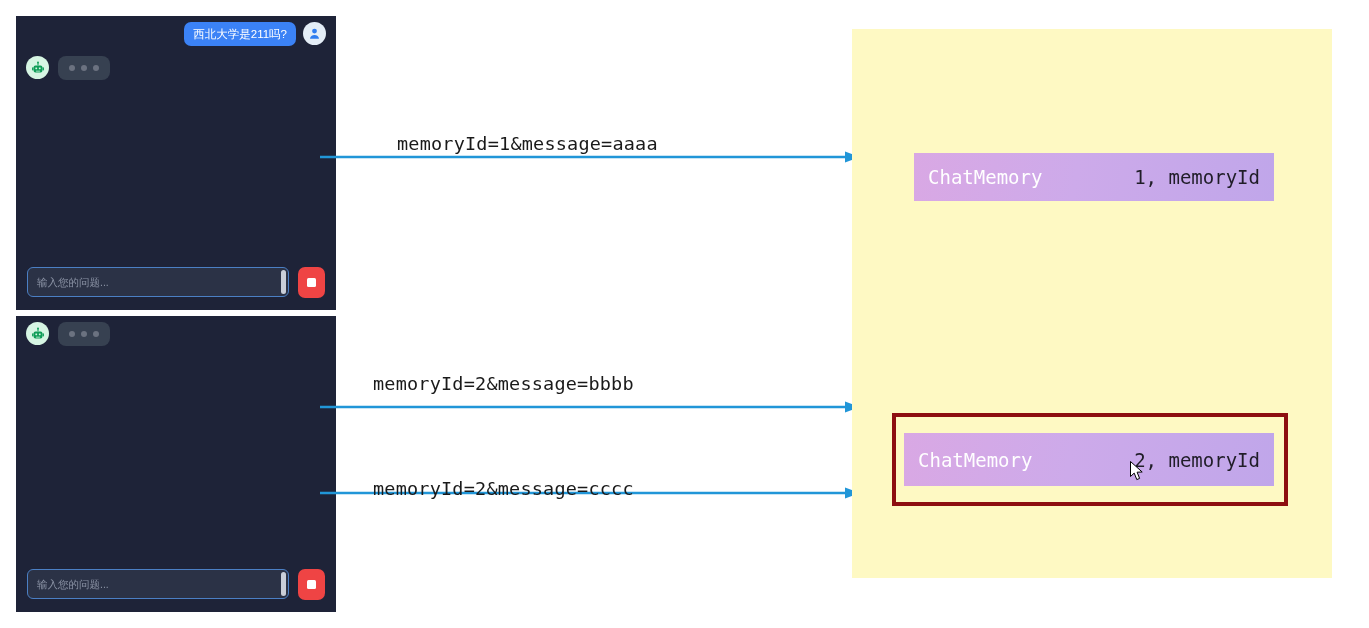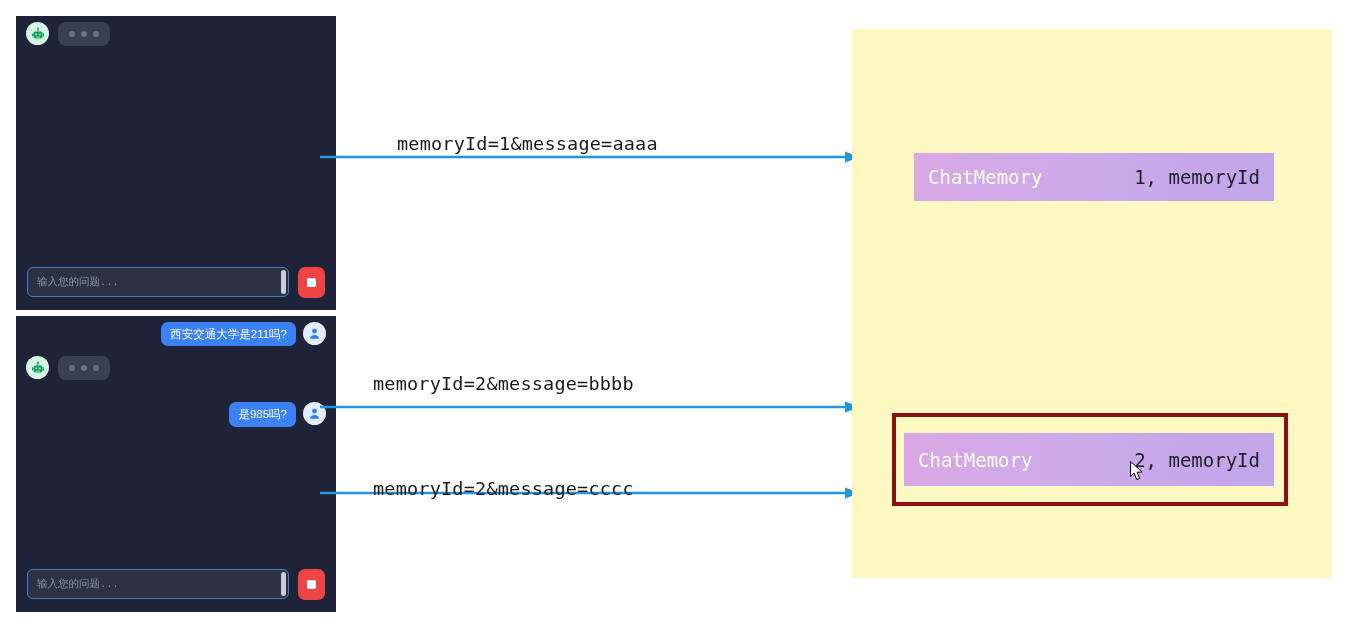--- a/index.html
+++ b/index.html
@@ -95,21 +95,21 @@
   .chat-input {
     flex: 1 1 auto;
     height: 30px;
     background: #2b3246;
     border: 1px solid #4b7fc4;
     border-radius: 6px;
     color: #8b93a5;
     font-size: 10.5px;
     padding: 0 9px;
     box-sizing: border-box;
-    font-family: Liberation Mono, monospace;
+    font-family: Liberation Sans, sans-serif;
     outline: none;
     position: relative;
   }
   .chat-input::placeholder { color: #8b93a5; }
   .input-wrap { flex: 1 1 auto; position: relative; display:flex; }
   .input-scroll {
     position: absolute;
     right: 3px; top: 3px; bottom: 3px;
     width: 5px;
     border-radius: 3px;
@@ -191,20 +191,29 @@
     height: 20px;
     pointer-events: none;
   }
 </style>
 </head>
 <body>
 
 <div class="chat-window" id="chat-window-1">
   <div class="chat-messages">
 
+    <div class="msg-row user">
+      <div class="bubble">西北大学是211吗?</div>
+      <div class="avatar user-avatar">
+        <svg width="13" height="13" viewBox="0 0 16 16">
+          <circle cx="8" cy="5" r="3" fill="#2f7cf0"></circle>
+          <path d="M2.5 14.5c0-3 2.6-4.6 5.5-4.6s5.5 1.6 5.5 4.6z" fill="#2f7cf0"></path>
+        </svg>
+      </div>
+    </div>
 
     <div class="msg-row bot">
       <div class="avatar bot-avatar">
         <svg width="14" height="14" viewBox="0 0 16 16">
           <rect x="3" y="5" width="10" height="8" rx="2" fill="#0f9d58"></rect>
           <rect x="5" y="7.3" width="2" height="2" rx="0.5" fill="#d6f5e3"></rect>
           <rect x="9" y="7.3" width="2" height="2" rx="0.5" fill="#d6f5e3"></rect>
           <rect x="5.5" y="11" width="5" height="1" rx="0.5" fill="#d6f5e3"></rect>
           <rect x="7.4" y="2" width="1.2" height="3" fill="#0f9d58"></rect>
           <circle cx="8" cy="1.8" r="1.1" fill="#0f9d58"></circle>
@@ -228,29 +237,20 @@
     </div>
     <button class="stop-button">
       <div class="sq"></div>
     </button>
   </div>
 </div>
 
 <div class="chat-window" id="chat-window-2">
   <div class="chat-messages">
 
-    <div class="msg-row user">
-      <div class="bubble">西安交通大学是211吗?</div>
-      <div class="avatar user-avatar">
-        <svg width="13" height="13" viewBox="0 0 16 16">
-          <circle cx="8" cy="5" r="3" fill="#2f7cf0"></circle>
-          <path d="M2.5 14.5c0-3 2.6-4.6 5.5-4.6s5.5 1.6 5.5 4.6z" fill="#2f7cf0"></path>
-        </svg>
-      </div>
-    </div>
 
     <div class="msg-row bot">
       <div class="avatar bot-avatar">
         <svg width="14" height="14" viewBox="0 0 16 16">
           <rect x="3" y="5" width="10" height="8" rx="2" fill="#0f9d58"></rect>
           <rect x="5" y="7.3" width="2" height="2" rx="0.5" fill="#d6f5e3"></rect>
           <rect x="9" y="7.3" width="2" height="2" rx="0.5" fill="#d6f5e3"></rect>
           <rect x="5.5" y="11" width="5" height="1" rx="0.5" fill="#d6f5e3"></rect>
           <rect x="7.4" y="2" width="1.2" height="3" fill="#0f9d58"></rect>
           <circle cx="8" cy="1.8" r="1.1" fill="#0f9d58"></circle>
@@ -258,29 +258,20 @@
           <rect x="13.1" y="7.2" width="1.7" height="3.6" rx="0.8" fill="#0f9d58"></rect>
         </svg>
       </div>
       <div class="typing">
         <i></i>
         <i></i>
         <i></i>
       </div>
     </div>
 
-    <div class="msg-row user" style="margin-top:22px;">
-      <div class="bubble">是985吗?</div>
-      <div class="avatar user-avatar">
-        <svg width="13" height="13" viewBox="0 0 16 16">
-          <circle cx="8" cy="5" r="3" fill="#2f7cf0"></circle>
-          <path d="M2.5 14.5c0-3 2.6-4.6 5.5-4.6s5.5 1.6 5.5 4.6z" fill="#2f7cf0"></path>
-        </svg>
-      </div>
-    </div>
 
   </div>
 
   <div class="input-bar">
     <div class="input-wrap">
       <input class="chat-input" type="text" placeholder="输入您的问题..." style="">
       <div class="input-scroll"></div>
     </div>
     <button class="stop-button">
       <div class="sq"></div>

